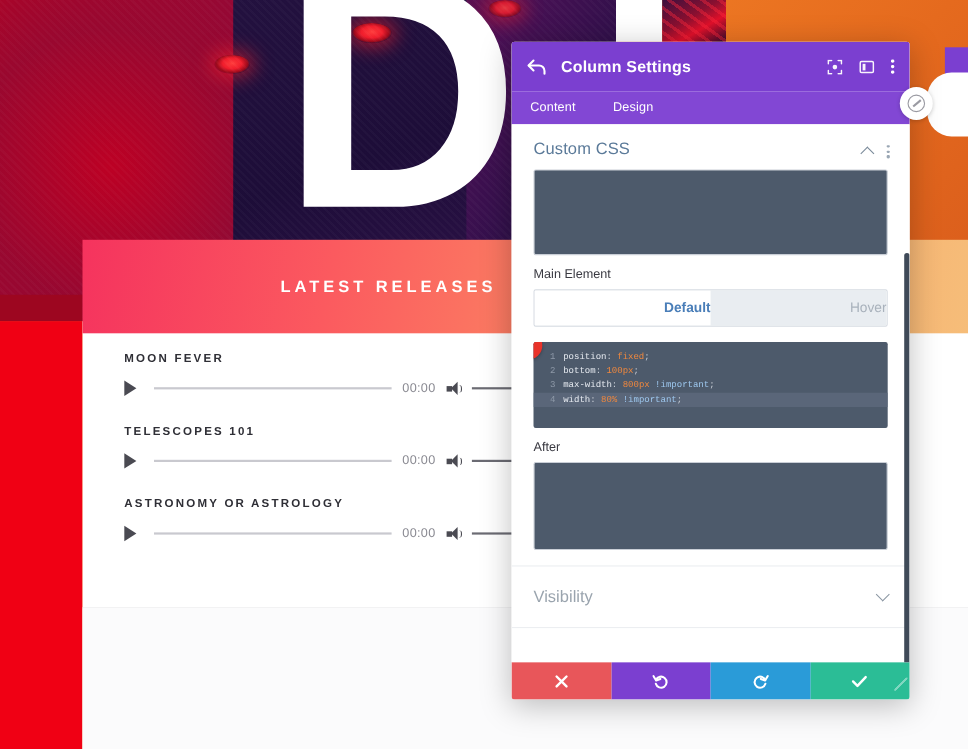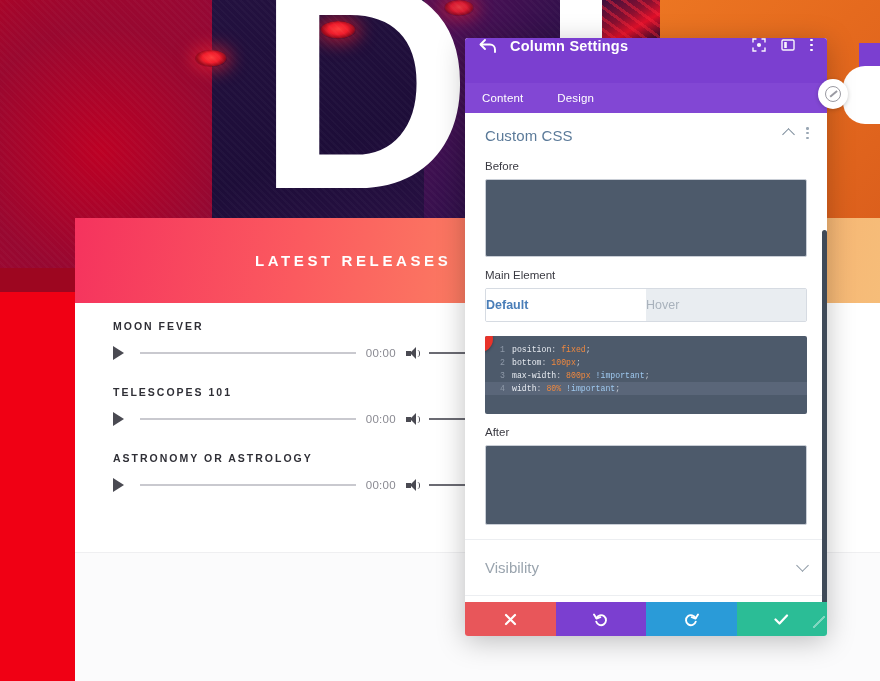--- a/index.html
+++ b/index.html
@@ -125,21 +125,21 @@
   
   .modal {
     position: absolute; left: 465px; top: 38px; width: 362px; height: 598px;
     background: #ffffff;
     box-shadow: 0 5px 28px rgba(0,0,0,0.25);
     display: flex; flex-direction: column;
     border-radius: 3px; overflow: hidden;
   }
   .modal-head {
     height: 45px; background: #7b3fd0;
-    display: flex; align-items: flex-start; padding: 0 14px; flex: none;
+    display: flex; align-items: center; padding: 0 14px; flex: none;
   }
   .back-arrow {
     width: 18px; height: 16px; margin-right: 13px; cursor: pointer;
     position: relative;
   }
   .modal-title { color: #fff; font-size: 14.5px; font-weight: 700; letter-spacing: .2px; }
   .head-icons { margin-left: auto; display: flex; align-items: center; gap: 15px; }
   .hicon { cursor: pointer; opacity: .95; display:flex; align-items:center; }
   .dots-v { display: flex; flex-direction: column; gap: 2.3px; cursor: pointer; }
   .dots-v i { width: 2.6px; height: 2.6px; border-radius: 50%; background: #fff; display: block; }
@@ -148,21 +148,21 @@
   .tab {
     padding: 0 17px; display: flex; align-items: center;
     color: #ffffff; font-size: 11.5px; font-weight: 400; cursor: pointer;
     letter-spacing: .15px;
   }
   .tab.active { background: #9258e0; }
 
   .modal-body { flex: 1; overflow: hidden; position: relative; background: #fff; }
 
   .sec-head {
-    display: flex; align-items: flex-start; padding: 14px 18px 10px 20px; gap: 16px;
+    display: flex; align-items: flex-end; padding: 14px 18px 10px 20px; gap: 16px;
   }
   .sec-title { color: #5b7a99; font-size: 15px; letter-spacing: .1px; }
   .sec-tools { margin-left: auto; display: flex; align-items: center; gap: 13px; }
   .chev-up {
     width: 9px; height: 9px; border-left: 1.6px solid #7b8b9a; border-top: 1.6px solid #7b8b9a;
     transform: rotate(45deg); margin-top: 3px; cursor: pointer;
   }
   .dots-v.dark i { background: #9aa7b4; }
 
   .fld { padding: 0 20px; }
@@ -170,21 +170,21 @@
   .code-area {
     background: #4d5a6b; border: 1px solid #c9ced6; border-radius: 2px;
     height: 78px; position: relative;
   }
   .code-area.tall { height: 80px; }
 
   .toggle-row {
     display: flex; margin: 10px 0 0; border: 1px solid #d6dbe2; border-radius: 2px; overflow: hidden;
   }
   .toggle-opt {
-    flex: 1; text-align: left; padding: 9px 0; font-size: 12.5px; cursor: pointer;
+    flex: 1; text-align: right; padding: 9px 0; font-size: 12.5px; cursor: pointer;
   }
   .toggle-opt.on { background: #ffffff; color: #4a7eb8; font-weight: 700; }
   .toggle-opt.off { background: #e9edf1; color: #a9b2bc; }
 
   .editor {
     position: relative; margin-top: 14px; background: #4d5a6b;
     border-radius: 2px; height: 78px; padding: 7px 0 0 0; overflow: hidden;
   }
   .code-line {
     display: flex; align-items: center; height: 13px;
@@ -382,21 +382,20 @@
           <span class="chev-up"></span>
           <span class="dots-v dark">
               <i></i>
               <i></i>
               <i></i>
             </span>
         </div>
       </div>
 
       <div class="fld">
-        <div class="fld-label">Before</div>
         <div class="code-area"></div>
       </div>
 
       <div class="fld" style="margin-top:12px;">
         <div class="fld-label">Main Element</div>
         <div class="toggle-row" style="margin-top:4px;">
           <div class="toggle-opt on">Default</div>
           <div class="toggle-opt off">Hover</div>
         </div>
 

